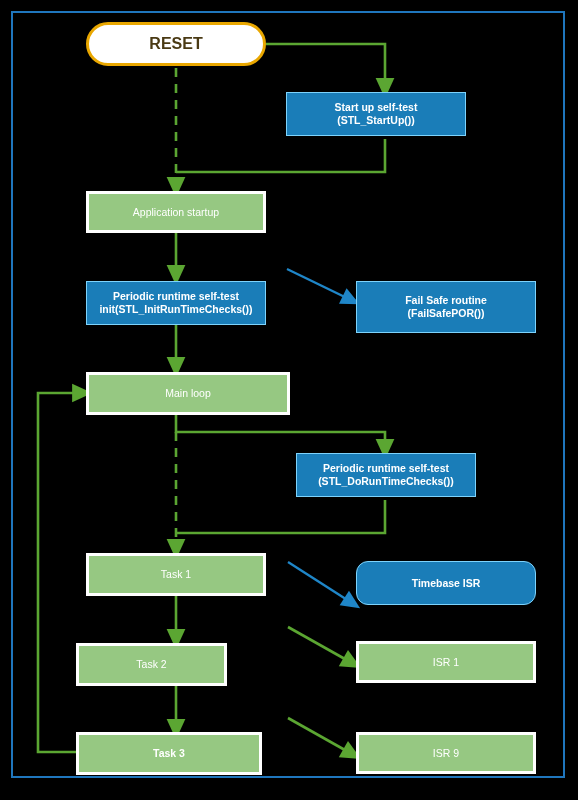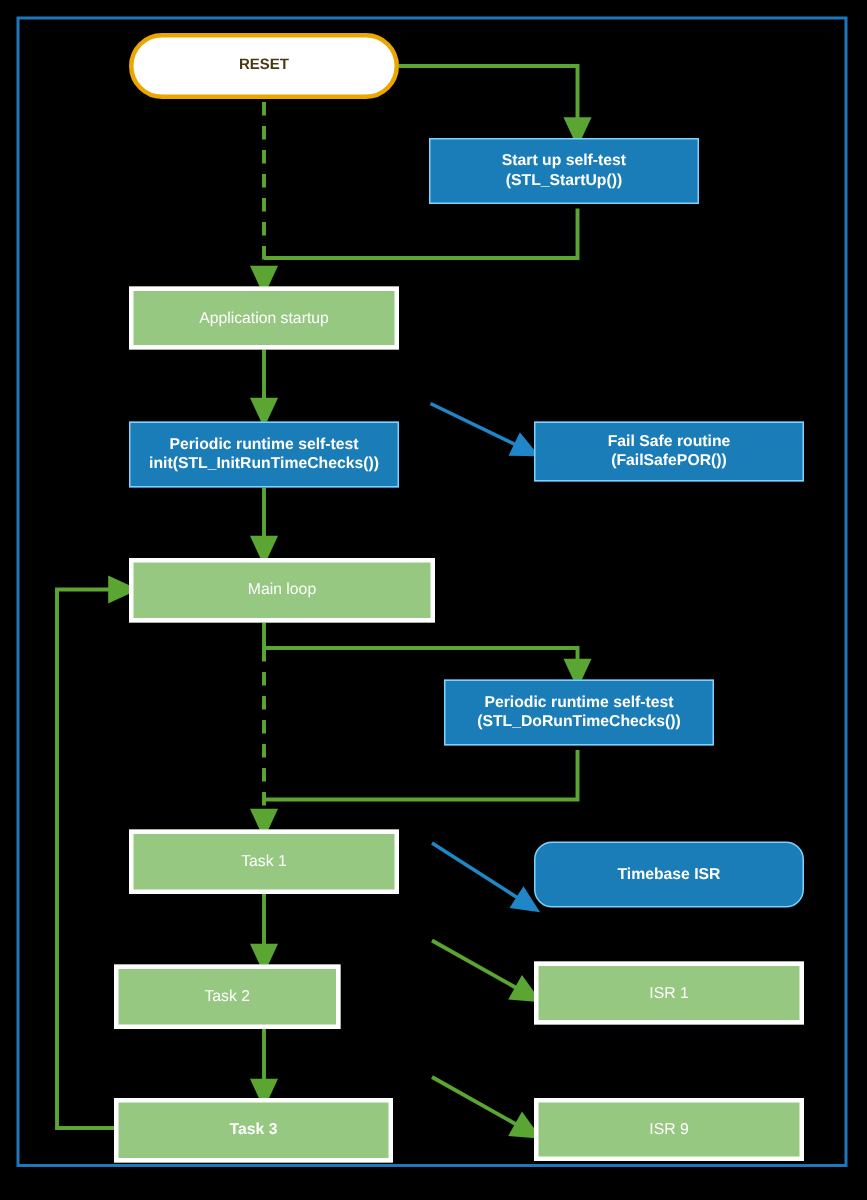--- a/index.html
+++ b/index.html
@@ -20,21 +20,21 @@
   .green{
     background:#96c882;border:3px solid #ffffff;color:#ffffff;
     font-size:10.5px;
   }
   .blue{
     background:#1a7db8;border:1px solid #7dd3fc;color:#ffffff;
     font-size:10.5px;font-weight:bold;
   }
   .pill{
     background:#ffffff;border:3px solid #e9a700;border-radius:22px;
-    color:#4a3a14;font-size:10px;font-weight:bold;
+    color:#4a3a14;font-size:16px;font-weight:bold;
   }
   #svg{position:absolute;left:0;top:0;width:578px;height:800px;}
   .sub{display:block;}
 </style>
 </head>
 <body>
 
 <div id="root">
 
   <svg id="svg" xmlns="http://www.w3.org/2000/svg">
@@ -95,21 +95,21 @@
     <span class="lbl">Application startup</span>
   </div>
 
   <div class="node blue" style="left:86px;top:281px;width:180px;height:44px;">
     <span class="lbl">
       <span class="sub">Periodic runtime self-test</span>
       <span class="sub">init(STL_InitRunTimeChecks())</span>
     </span>
   </div>
 
-  <div class="node blue" style="left:356px;top:281px;width:180px;height:40px;">
+  <div class="node blue" style="left:356px;top:281px;width:180px;height:52px;">
     <span class="lbl">
       <span class="sub">Fail Safe routine</span>
       <span class="sub">(FailSafePOR())</span>
     </span>
   </div>
 
   <div class="node green" style="left:86px;top:372px;width:204px;height:43px;">
     <span class="lbl">Main loop</span>
   </div>
 

